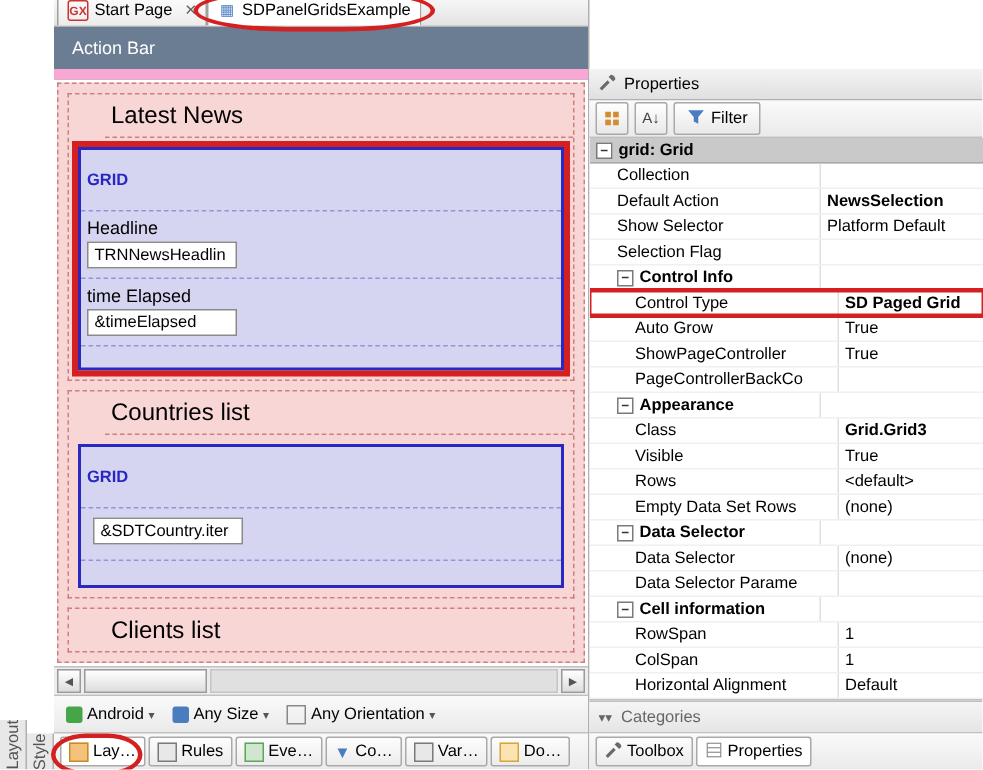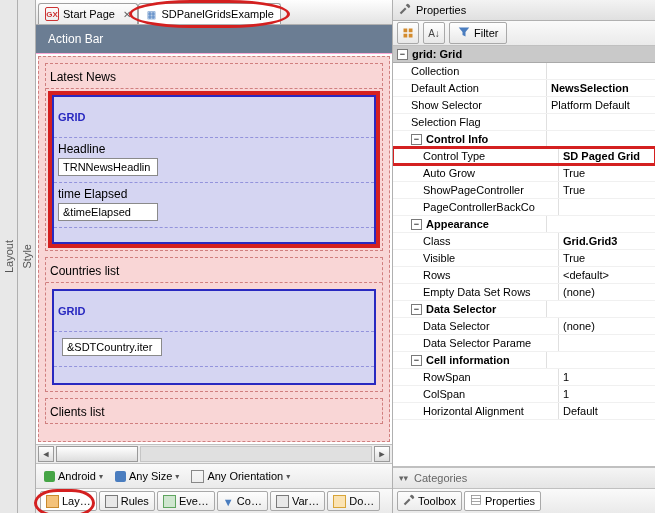--- a/index.html
+++ b/index.html
@@ -10,20 +10,21 @@
     font-family: "Segoe UI", Tahoma, Arial, sans-serif;
     font-size: 11px;
     background: #fff;
     overflow: hidden;
     color: #000;
   }
   .root {
     display: flex;
     width: 655px;
     height: 513px;
+    align-items: flex-end;
   }
   
   .side-strip {
     width: 17px;
     background: #e8e8e8;
     border-right: 1px solid #b0b0b0;
     position: relative;
     display: flex;
     align-items: center;
     justify-content: center;
@@ -100,40 +101,41 @@
     pointer-events: none;
   }
   .action-bar {
     height: 28px;
     background: #6b7d93;
     color: #fff;
     display: flex;
     align-items: center;
     padding-left: 12px;
     font-size: 12px;
-    border-bottom: 1px solid #f9a8d4;
+    border-bottom: 7px solid #f9a8d4;
   }
   .design-surface {
     flex: 1;
     overflow: auto;
     background: #f9d6d6;
     border: 1px dashed #d07f7f;
     margin: 2px;
     padding: 6px;
     position: relative;
   }
   .panel-box {
     border: 1px dashed #d07f7f;
     background: #f9d6d6;
     margin-bottom: 6px;
   }
   .panel-title {
-    font-size: 12px;
+    font-size: 16px;
     padding: 6px 4px 4px 4px;
     border-bottom:1px dashed #d07f7f;
+    margin-left:24px;
   }
   .grid-box {
     margin: 6px;
     border: 2px solid #2929c0;
     background: #d5d5f2;
     position: relative;
   }
   .grid-box.highlight {
     outline: 4px solid #d42020;
   }

